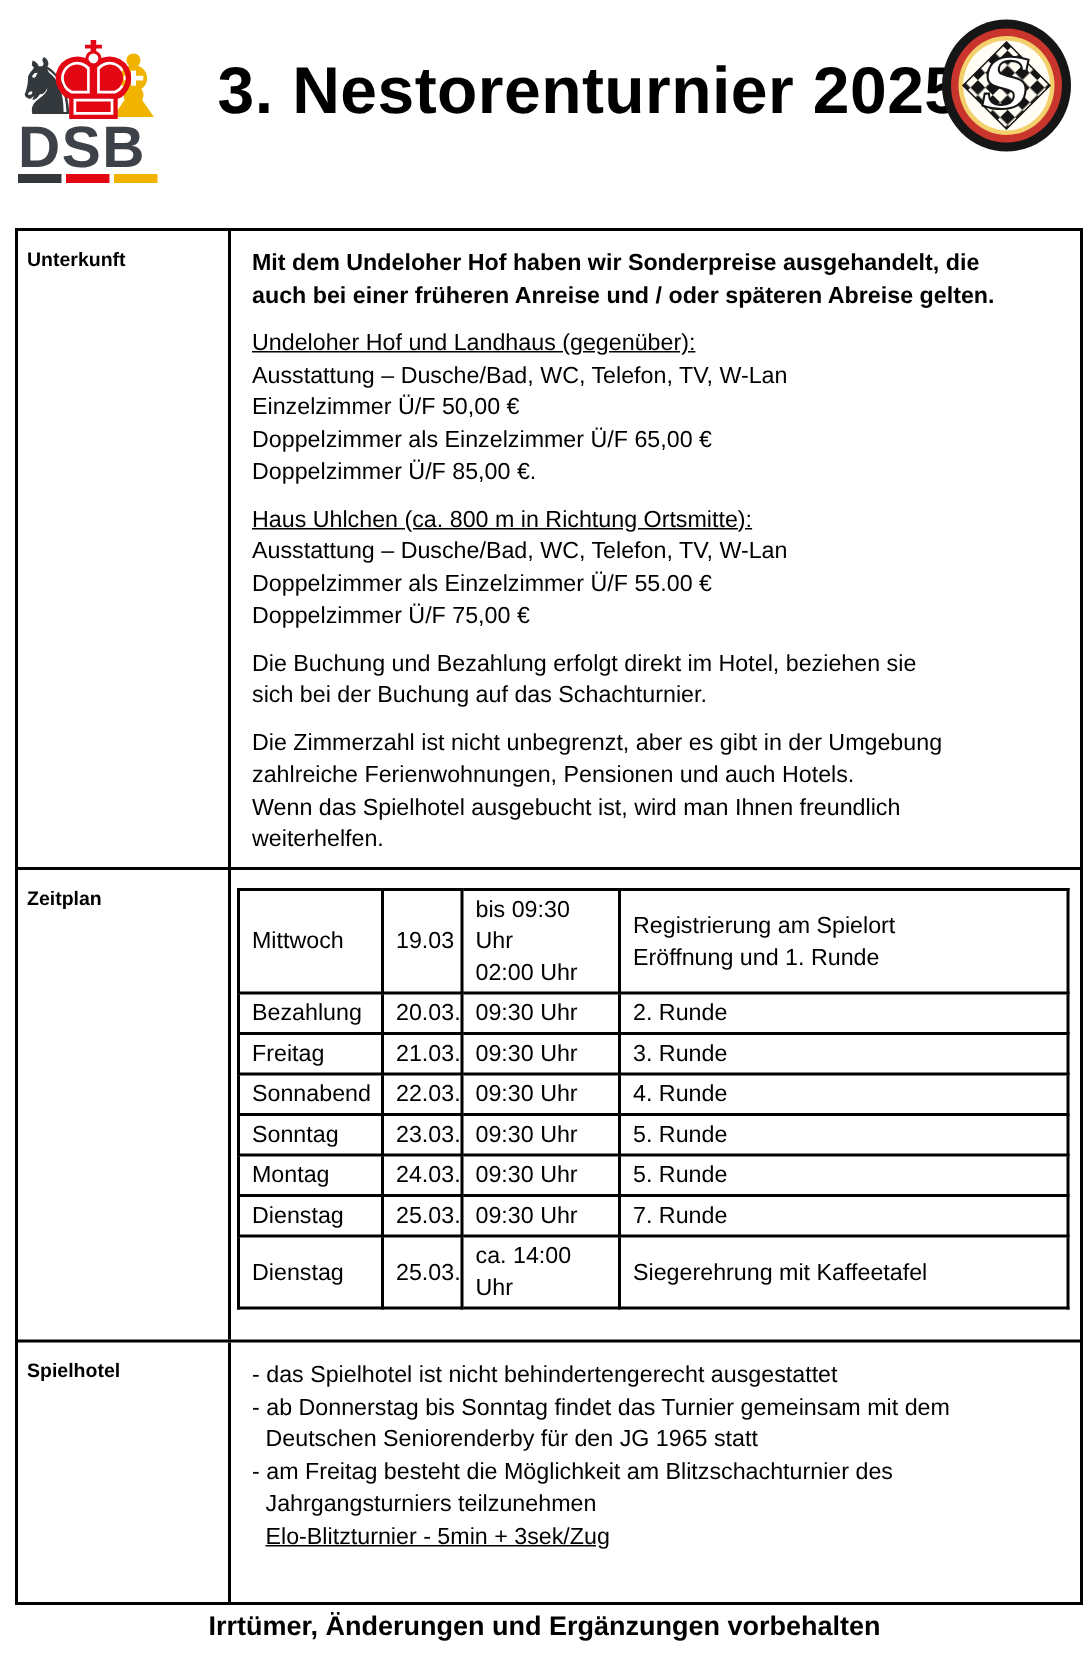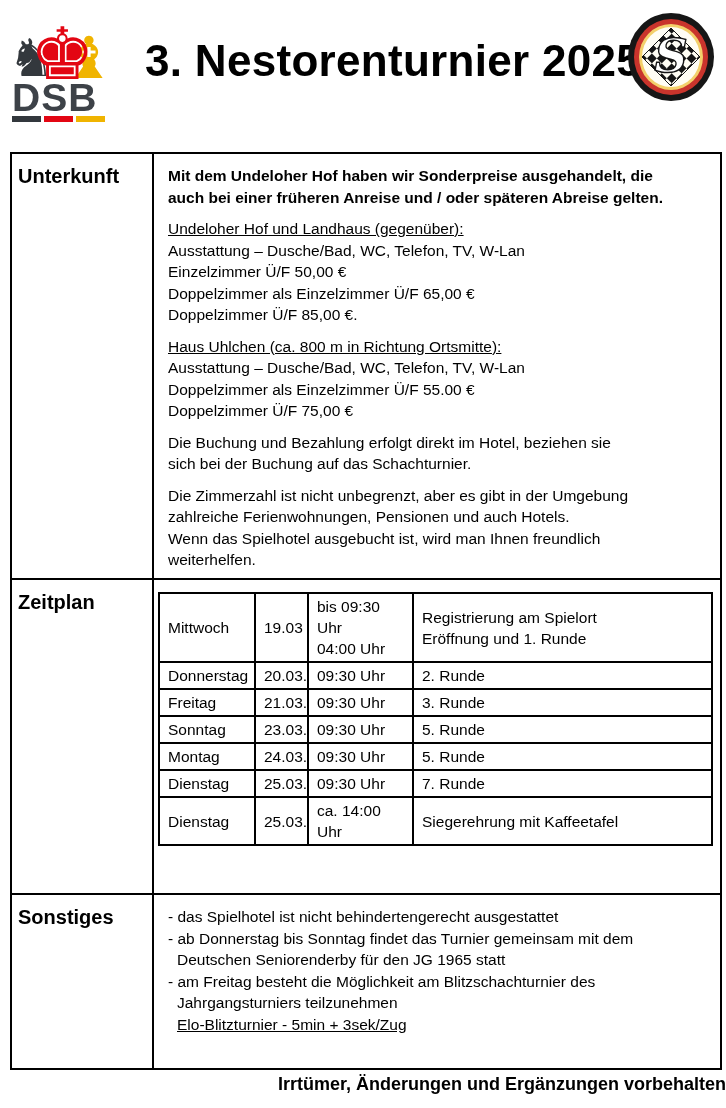--- a/index.html
+++ b/index.html
@@ -29,21 +29,21 @@
     display:flex; flex-direction:column;
   }
   .trow { display:flex; box-sizing:border-box; border-bottom:2px solid #000; }
   .trow.r1 { height:426px; }
   .trow.r2 { height:315px; }
   .trow.r3 { flex:1; border-bottom:none; }
   .label-cell {
     width:142px; flex-shrink:0;
     border-right:2px solid #000; box-sizing:border-box;
     padding:11px 4px 0 6px;
-    font-weight:bold; font-size:20px;
+    font-weight:bold; font-size:13px;
   }
   .content-cell {
     flex:1; box-sizing:border-box;
     padding:11px 10px 12px 14px;
     font-size:15.5px; line-height:21.5px;
   }
   .content-cell.zp { padding:12px 0 0 4px; }
 
   .para { margin:0 0 10px 0; white-space:pre-line; }
   .bold { font-weight:bold; }
@@ -64,21 +64,21 @@
   tr.sr9 { height:28px; }
   td.valign-bottom { vertical-align:bottom; padding-bottom:4px; }
 
   
   .hang { white-space:pre-line; padding-left:9px; text-indent:-9px; margin:0; }
   .ind  { padding-left:9px; margin:0; }
 
   
   .page-footer {
     position:absolute; left:0; right:0; top:1074px;
-    text-align:right; font-weight:bold; font-size:18px;
+    text-align:center; font-weight:bold; font-size:18px;
   }
 </style>
 </head>
 <body>
 
 <div class="page">
 
   <div class="dsb-logo">
     <svg width="100" height="114" viewBox="0 0 100 114" xmlns="http://www.w3.org/2000/svg">
       <text x="-4" y="68" font-size="52" font-family="DejaVu Sans" fill="#33383d">♞</text>
@@ -147,35 +147,41 @@
               <col style="width:96px">
               <col style="width:53px">
               <col style="width:105px">
               <col style="width:299px">
             </colgroup>
           <tbody>
             <tr class="sr2">
               <td>Mittwoch</td>
               <td>19.03</td>
               <td>bis 09:30 Uhr
-04:00 Uhr</td>
+02:00 Uhr</td>
               <td>Registrierung am Spielort
 Eröffnung und 1. Runde</td>
             </tr>
             <tr class="srN">
-              <td>Donnerstag</td>
+              <td>Bezahlung</td>
               <td>20.03.</td>
               <td>09:30 Uhr</td>
               <td>2. Runde</td>
             </tr>
             <tr class="srN">
               <td>Freitag</td>
               <td>21.03.</td>
               <td>09:30 Uhr</td>
               <td>3. Runde</td>
+            </tr>
+            <tr class="srN">
+              <td>Sonnabend</td>
+              <td>22.03.</td>
+              <td>09:30 Uhr</td>
+              <td>4. Runde</td>
             </tr>
             <tr class="srN">
               <td>Sonntag</td>
               <td>23.03.</td>
               <td>09:30 Uhr</td>
               <td>5. Runde</td>
             </tr>
             <tr class="srN">
               <td>Montag</td>
               <td>24.03.</td>
@@ -193,21 +199,21 @@
               <td>25.03.</td>
               <td>ca. 14:00 Uhr</td>
               <td>Siegerehrung mit Kaffeetafel</td>
             </tr>
           </tbody>
         </table>
       </div>
     </div>
 
     <div class="trow r3">
-      <div class="label-cell">Sonstiges</div>
+      <div class="label-cell">Spielhotel</div>
       <div class="content-cell">
         <p class="hang">- das Spielhotel ist nicht behindertengerecht ausgestattet</p>
         <p class="hang">- ab Donnerstag bis Sonntag findet das Turnier gemeinsam mit dem
 Deutschen Seniorenderby für den JG 1965 statt</p>
         <p class="hang">- am Freitag besteht die Möglichkeit am Blitzschachturnier des
 Jahrgangsturniers teilzunehmen</p>
         <p class="ind uline">Elo-Blitzturnier - 5min + 3sek/Zug</p>
       </div>
     </div>
 

